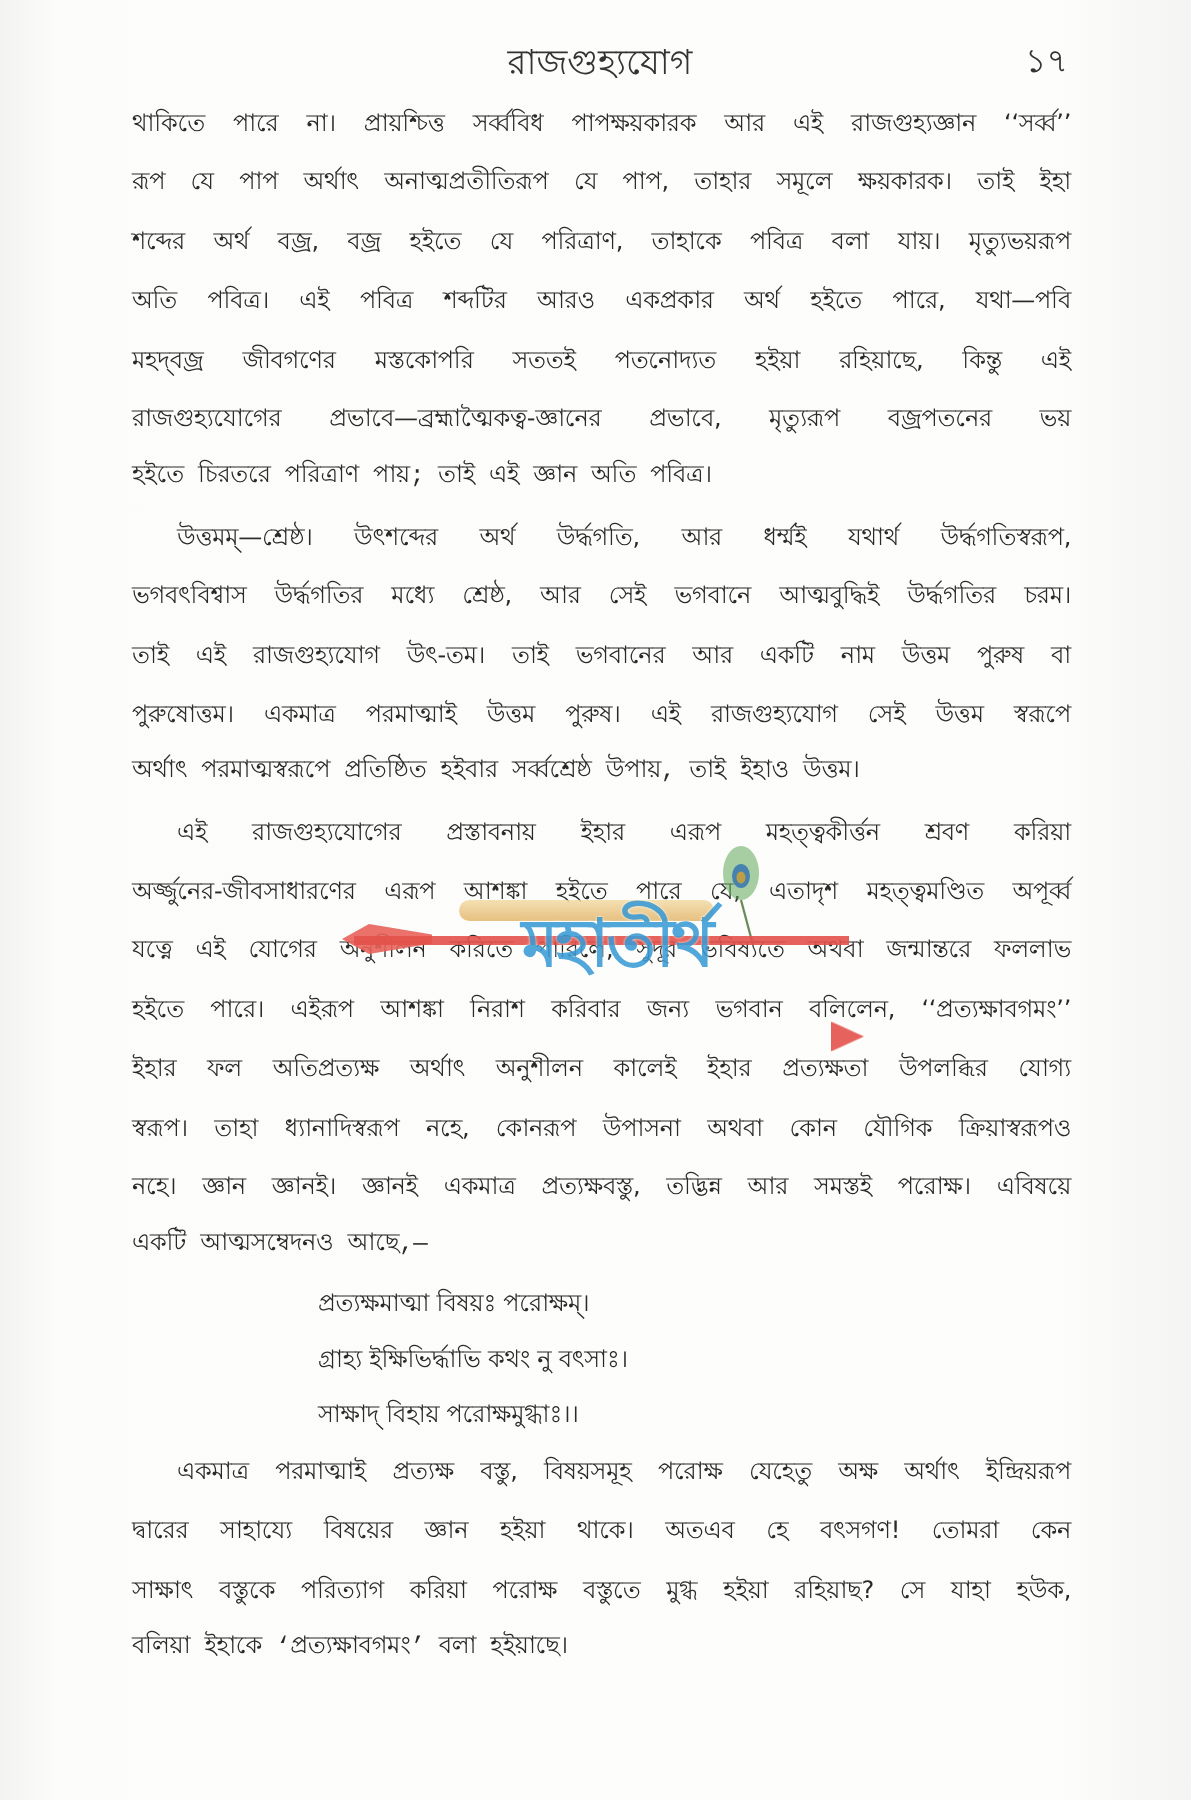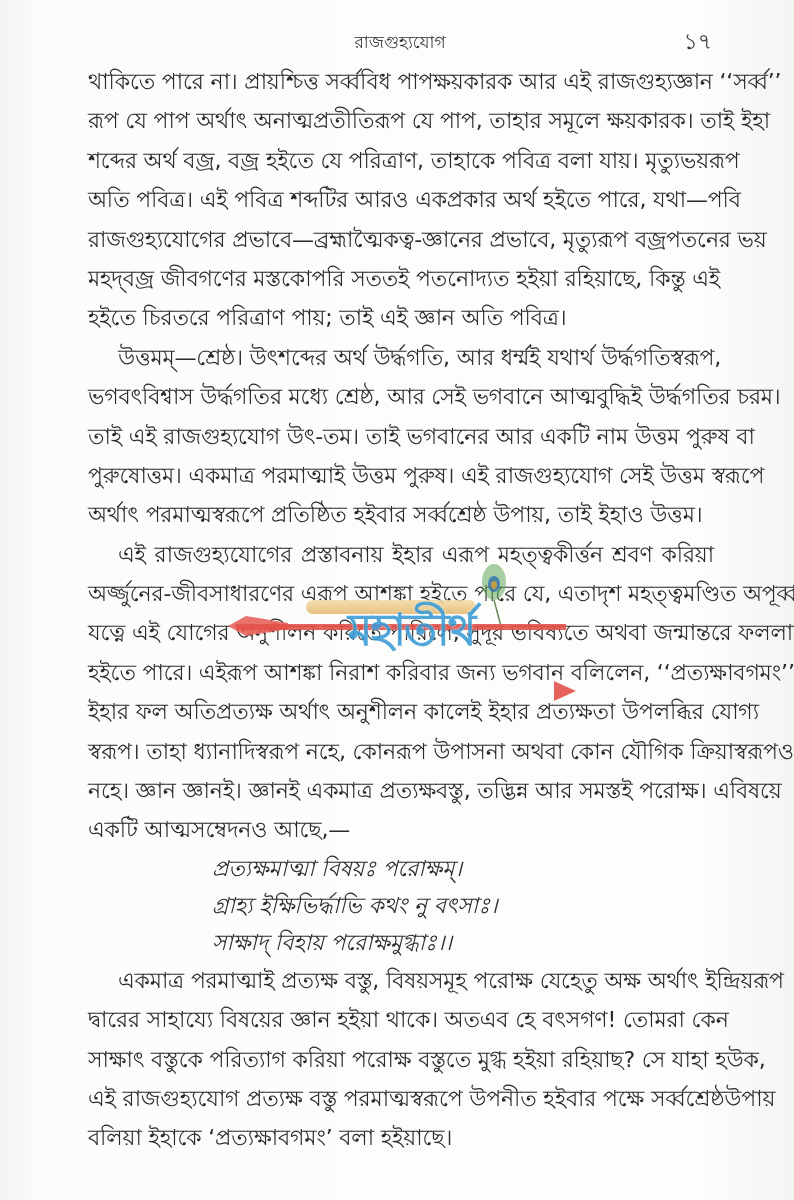--- a/index.html
+++ b/index.html
@@ -25,55 +25,54 @@
       position: absolute;
       top: 30px;
       left: 88px;
       width: 624px;
       height: 24px;
     }
     .running-title {
       position: absolute;
       left: 0; right: 0;
       text-align: center;
-      font-size: 17px;
+      font-size: 23px;
       line-height: 24px;
       color: #333;
     }
     .page-number {
       position: absolute;
       right: 0;
       font-size: 22px;
       line-height: 24px;
       color: #333;
     }
     .body-text {
       position: absolute;
       top: 62px;
       left: 88px;
       width: 626px;
     }
     .line {
       height: 39.4px;
       line-height: 39.4px;
-      font-size: 22px;
+      font-size: 16px;
       white-space: nowrap;
       overflow: visible;
       text-align: justify;
       text-align-last: justify;
       letter-spacing: -0.2px;
     }
     .line.indent { padding-left: 30px; }
-    .line.last { text-align-last: left; }
+    .line.last { text-align-last: left; font-family: Liberation Mono, monospace; }
     .line.verse {
       padding-left: 124px;
       text-align-last: left;
       height: 37px;
       line-height: 37px;
-      font-style: italic;
     }
     
     .watermark {
       position: absolute;
       left: 236px;
       top: 560px;
       width: 330px;
       height: 110px;
       pointer-events: none;
     }
@@ -149,22 +148,22 @@
     <div class="page-number">১৭</div>
   </div>
 
   <div class="body-text">
 
     <div>
       <div class="line">থাকিতে পারে না। প্রায়শ্চিত্ত সর্ব্ববিধ পাপক্ষয়কারক আর এই রাজগুহ্যজ্ঞান ‘‘সর্ব্ব’’</div>
       <div class="line">রূপ যে পাপ অর্থাৎ অনাত্মপ্রতীতিরূপ যে পাপ, তাহার সমূলে ক্ষয়কারক। তাই ইহা</div>
       <div class="line">শব্দের অর্থ বজ্র, বজ্র হইতে যে পরিত্রাণ, তাহাকে পবিত্র বলা যায়। মৃত্যুভয়রূপ</div>
       <div class="line">অতি পবিত্র। এই পবিত্র শব্দটির আরও একপ্রকার অর্থ হইতে পারে, যথা—পবি</div>
+      <div class="line">মহদ্‌বজ্র জীবগণের মস্তকোপরি সততই পতনোদ্যত হইয়া রহিয়াছে, কিন্তু এই</div>
       <div class="line">রাজগুহ্যযোগের প্রভাবে—ব্রহ্মাত্মৈকত্ব-জ্ঞানের প্রভাবে, মৃত্যুরূপ বজ্রপতনের ভয়</div>
-      <div class="line">মহদ্‌বজ্র জীবগণের মস্তকোপরি সততই পতনোদ্যত হইয়া রহিয়াছে, কিন্তু এই</div>
       <div class="line last">হইতে চিরতরে পরিত্রাণ পায়; তাই এই জ্ঞান অতি পবিত্র।</div>
     </div>
 
     <div>
       <div class="line indent">উত্তমম্—শ্রেষ্ঠ। উৎশব্দের অর্থ উর্দ্ধগতি, আর ধর্ম্মই যথার্থ উর্দ্ধগতিস্বরূপ,</div>
       <div class="line">ভগবৎবিশ্বাস উর্দ্ধগতির মধ্যে শ্রেষ্ঠ, আর সেই ভগবানে আত্মবুদ্ধিই উর্দ্ধগতির চরম।</div>
       <div class="line">তাই এই রাজগুহ্যযোগ উৎ-তম। তাই ভগবানের আর একটি নাম উত্তম পুরুষ বা</div>
       <div class="line">পুরুষোত্তম। একমাত্র পরমাত্মাই উত্তম পুরুষ। এই রাজগুহ্যযোগ সেই উত্তম স্বরূপে</div>
       <div class="line last">অর্থাৎ পরমাত্মস্বরূপে প্রতিষ্ঠিত হইবার সর্ব্বশ্রেষ্ঠ উপায়, তাই ইহাও উত্তম।</div>
     </div>
@@ -183,21 +182,20 @@
     <div>
       <div class="line verse">প্রত্যক্ষমাত্মা বিষয়ঃ পরোক্ষম্।</div>
       <div class="line verse">গ্রাহ্য ইক্ষিভির্দ্ধাভি কথং নু বৎসাঃ।</div>
       <div class="line verse">সাক্ষাদ্ বিহায় পরোক্ষমুগ্ধাঃ।।</div>
     </div>
 
     <div>
       <div class="line indent">একমাত্র পরমাত্মাই প্রত্যক্ষ বস্তু, বিষয়সমূহ পরোক্ষ যেহেতু অক্ষ অর্থাৎ ইন্দ্রিয়রূপ</div>
       <div class="line">দ্বারের সাহায্যে বিষয়ের জ্ঞান হইয়া থাকে। অতএব হে বৎসগণ! তোমরা কেন</div>
       <div class="line">সাক্ষাৎ বস্তুকে পরিত্যাগ করিয়া পরোক্ষ বস্তুতে মুগ্ধ হইয়া রহিয়াছ? সে যাহা হউক,</div>
-      <div class="line">এই রাজগুহ্যযোগ প্রত্যক্ষ বস্তু পরমাত্মস্বরূপে উপনীত হইবার পক্ষে সর্ব্বশ্রেষ্ঠউপায়</div>
       <div class="line last">বলিয়া ইহাকে ‘প্রত্যক্ষাবগমং’ বলা হইয়াছে।</div>
     </div>
   </div>
 
   <div class="watermark">
     <svg class="wm-feather" viewBox="0 0 40 70">
       <ellipse cx="18" cy="22" rx="12" ry="18" fill="#5fa85a" opacity="0.55"></ellipse>
       <ellipse cx="18" cy="24" rx="6" ry="8" fill="#2f6fb3" opacity="0.8"></ellipse>
       <ellipse cx="18" cy="25" rx="3" ry="4" fill="#c9a13a" opacity="0.9"></ellipse>
       <line x1="18" y1="40" x2="26" y2="70" stroke="#6a8a5a" stroke-width="1.5"></line>

